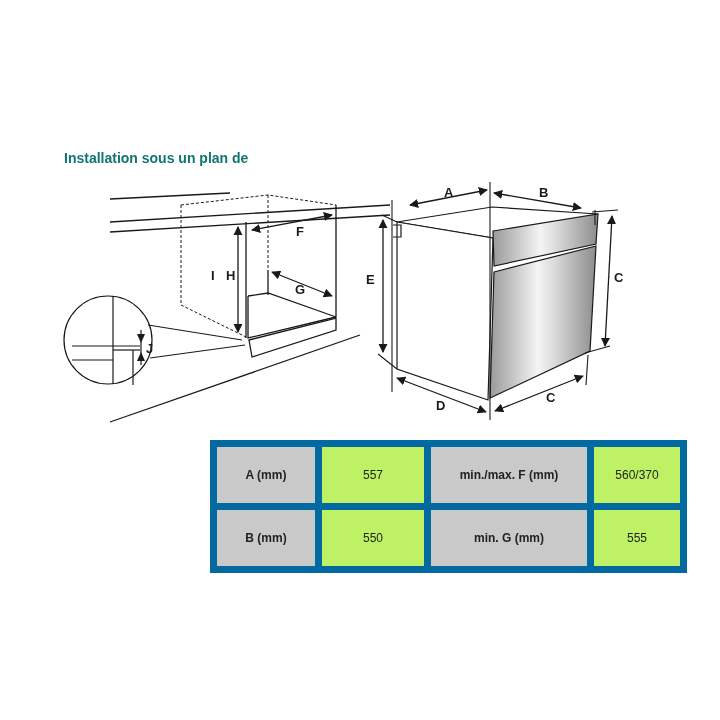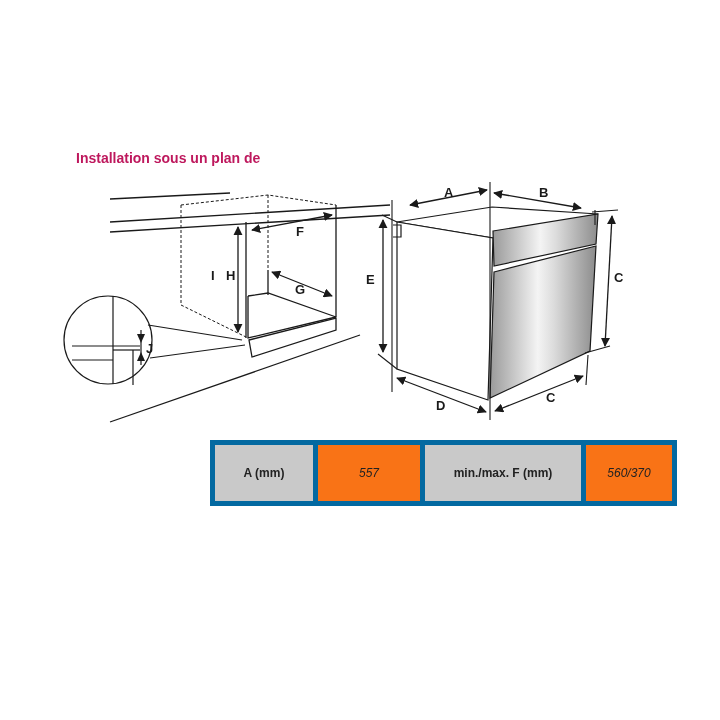--- a/index.html
+++ b/index.html
@@ -1,23 +1,23 @@
 <!DOCTYPE html>
 <html><head>
 <meta charset="utf-8">
 <style>
   html, body { margin:0; padding:0; background:#ffffff; }
   body { width:720px; height:720px; position:relative; overflow:hidden; font-family:"Liberation Sans", sans-serif; }
-  .title { position:absolute; left:64px; top:151px; font-size:14px; font-weight:bold; color:#be185d; line-height:15px; width:240px;margin-left:12px; }
+  .title { position:absolute; left:64px; top:151px; font-size:14px; font-weight:bold; color:#0f766e; line-height:15px; width:240px; }
   svg.diagram { position:absolute; left:0; top:0; }
   .lbl { font-family:"Liberation Sans", sans-serif; font-weight:bold; font-size:13px; fill:#1a1a1a; }
   table.spec { position:absolute; left:210px; top:440px; border-collapse:collapse; font-size:12px; color:#222; }
-  table.spec td { border:5px solid #0369a1; height:24px; padding:16px; text-align:center; }
+  table.spec td { border:7px solid #0369a1; height:24px; padding:16px; text-align:center; }
   td.h { background:#c9c9c9; font-weight:bold; }
-  td.v { background:#f97316;font-style:italic; }
+  td.v { background:#bef264; }
   td.c1 { width:66px; } td.c2 { width:70px; } td.c3 { width:124px; } td.c4 { width:54px; }
 </style>
 </head>
 <body>
 
 <div class="title">
   <div>Installation sous un plan de</div>
 </div>
 
 <svg class="diagram" width="720" height="720" viewBox="0 0 720 720">
@@ -114,14 +114,20 @@
 </svg>
 
 <table class="spec">
   <tbody>
       <tr>
     <td class="h c1">A (mm)</td>
     <td class="v c2">557</td>
     <td class="h c3">min./max. F (mm)</td>
     <td class="v c4">560/370</td>
   </tr>
+  <tr>
+    <td class="h">B (mm)</td>
+    <td class="v">550</td>
+    <td class="h">min. G (mm)</td>
+    <td class="v">555</td>
+  </tr>
 </tbody>
   </table>
 
 </body></html>

